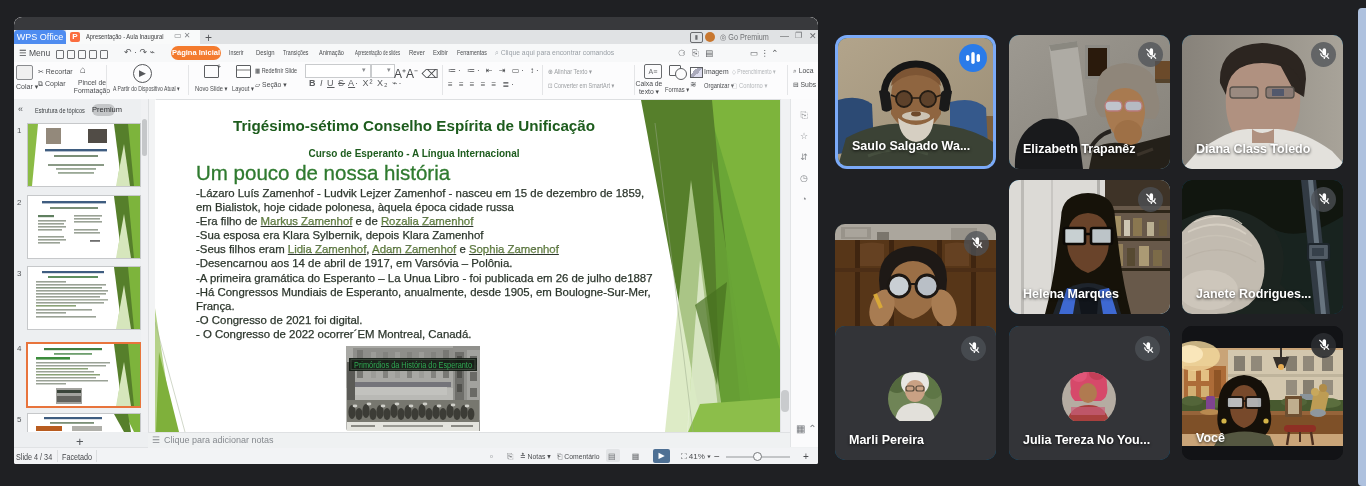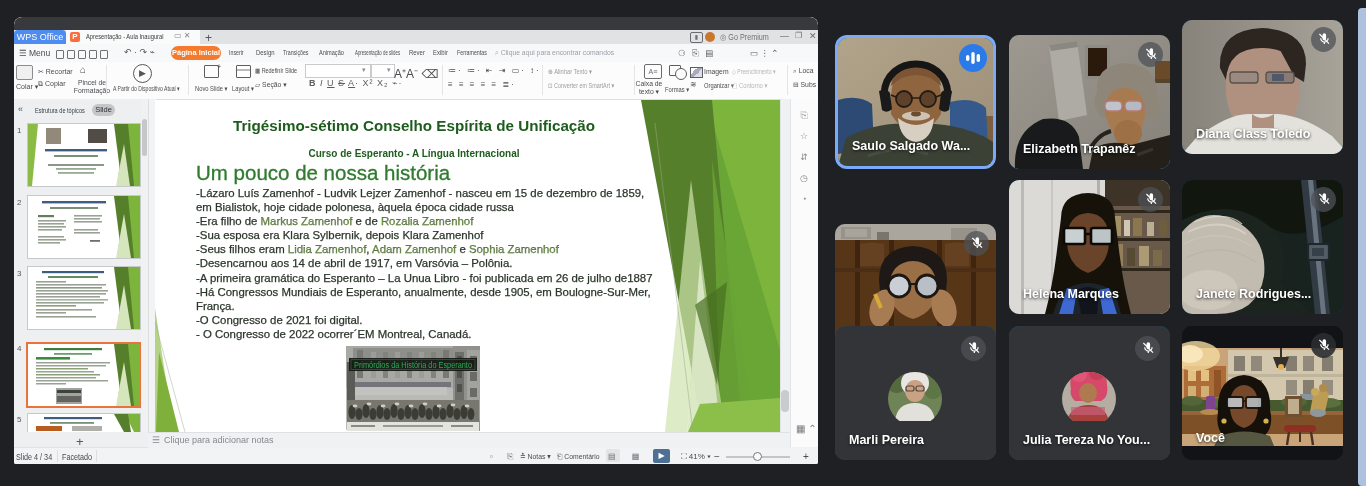--- a/index.html
+++ b/index.html
@@ -15,21 +15,21 @@
 .gtxt{color:#4a4c4f;}
 .panel{position:absolute;left:0;top:82px;width:134px;height:348px;background:#edeff1;}
 .thumb{position:absolute;left:13px;width:112px;height:62px;background:#fff;border:1px solid #c6c8ca;}
 .tnum{position:absolute;left:3px;width:9px;font-size:8px;color:#55585b;}
 .notesrow{position:absolute;left:134px;top:415px;width:670px;height:15px;background:#eff1f2;border-top:1px solid #dfe1e3;color:#85898e;font-size:10px;}
 .statusbar{position:absolute;left:0;top:430px;width:804px;height:17px;background:#f2f3f5;border-top:1px solid #e0e2e4;font-size:9px;color:#47494c;}
 .tile{position:absolute;width:161px;height:134px;border-radius:10px;overflow:hidden;background:#0369a1;}
 .tname{position:absolute;left:14px;bottom:13px;color:#fff;font-weight:bold;font-size:12.5px;text-shadow:0 1px 3px rgba(0,0,0,.8);white-space:nowrap;}
 .mic{position:absolute;top:7px;right:7px;width:25px;height:25px;border-radius:50%;background:rgba(78,82,87,.75);}
 .mic svg{position:absolute;left:4.5px;top:4px;}
-.lnk{color:#7ba449;}
+.lnk{color:#7ba449;text-decoration:underline;}
 .mi{position:absolute;top:0;width:6px;height:7px;border:1px solid #6e7073;border-radius:1px;}
 .sx62{transform:scaleX(.62);transform-origin:left center;}
 .sx72{transform:scaleX(.72);transform-origin:left center;}
 .sx70{transform:scaleX(.70);transform-origin:left center;}
 .sx75{transform:scaleX(.75);transform-origin:left center;}
 .sx80{transform:scaleX(.80);transform-origin:left center;}
 .sx85{transform:scaleX(.85);transform-origin:left center;}
 .thsvg{position:absolute;left:0;top:0;}
 </style>
 </head>
@@ -139,21 +139,21 @@
   <div class="abs" style="left:739px;top:435px;width:7px;height:7px;border:1.3px solid #77797c;border-radius:50%;background:#f8f9fa;"></div>
   <div class="abs gtxt" style="left:789px;top:434px;font-size:10px;">+</div>
 
   <div class="notesrow"></div>
   <div class="abs" style="left:138px;top:418px;font-size:9px;color:#85898e;">☰</div>
   <div class="abs" style="left:150px;top:418px;font-size:9px;color:#85898e;">Clique para adicionar notas</div>
 
   <div class="panel"></div>
   <div class="abs" style="left:4px;top:87px;font-size:9px;color:#55585b;">«</div>
   <div class="abs sx70" style="left:21px;top:89px;font-size:8px;color:#3c4043;white-space:nowrap;">Estrutura de tópicos</div>
-  <div class="abs" style="left:78px;top:87px;width:23px;height:12px;background:#c4c6c8;border-radius:7px;font-size:7.5px;color:#2e3033;text-align:center;line-height:12px;">Slide</div>
+  <div class="abs" style="left:78px;top:87px;width:23px;height:12px;background:#c4c6c8;border-radius:7px;font-size:7.5px;color:#2e3033;text-align:center;line-height:12px;">Premium</div>
   <div class="abs" style="left:62px;top:417px;font-size:13px;color:#55585b;">+</div>
 
   <div class="tnum" style="top:109px;">1</div>
   <div class="thumb" style="top:106px;">
     <svg class="thsvg" width="112" height="62" viewBox="0 0 112 62">
       <polygon points="0,0 10,0 4,62 0,62" fill="#8bbb45"></polygon>
       <polygon points="97,0 112,0 112,62 89,62" fill="#7db43c"></polygon>
       <polygon points="86,0 100,0 106,62 94,62" fill="#567f2b"></polygon>
       <polygon points="88,62 96,20 102,62" fill="#d6e6bc"></polygon>
       <rect x="18" y="4" width="15" height="16" fill="#93897b"></rect>
@@ -419,21 +419,21 @@
         <g stroke="#fff" stroke-width="1.2" fill="none">
           <path d="M6.5,4.1 a1.8,1.8 0 0 1 3.6,0 V7.6 a1.8,1.8 0 0 1 -3.6,0 Z" fill="#fff" stroke="none"></path>
           <path d="M4.7,7.3 a3.7,3.7 0 0 0 7.4,0"></path>
           <line x1="8.3" y1="11" x2="8.3" y2="13"></line>
           <line x1="3.4" y1="3" x2="13" y2="12.6"></line>
         </g>
       </svg>
     </div>
 </div>
 
-<div class="tile" style="left:1182px;top:20px;text-align:right;">
+<div class="tile" style="left:1182px;top:35px;text-align:right;">
   <svg width="161" height="134" viewBox="0 0 161 134">
     <defs>
         <linearGradient id="dw" x1="0" y1="0" x2="1" y2="0">
           <stop offset="0" stop-color="#87827a"></stop>
           <stop offset="1" stop-color="#a8a399"></stop>
         </linearGradient>
       </defs>
     <rect width="161" height="134" fill="url(#dw)"></rect>
     <path d="M38,48 Q36,10 80,8 Q124,10 124,44 L122,62 Q116,30 80,30 Q48,32 44,60 Z" fill="#2c2520"></path>
     <path d="M44,60 Q46,28 80,28 Q116,28 118,60 Q120,92 102,108 L58,108 Q42,90 44,60 Z" fill="#b09180"></path>

